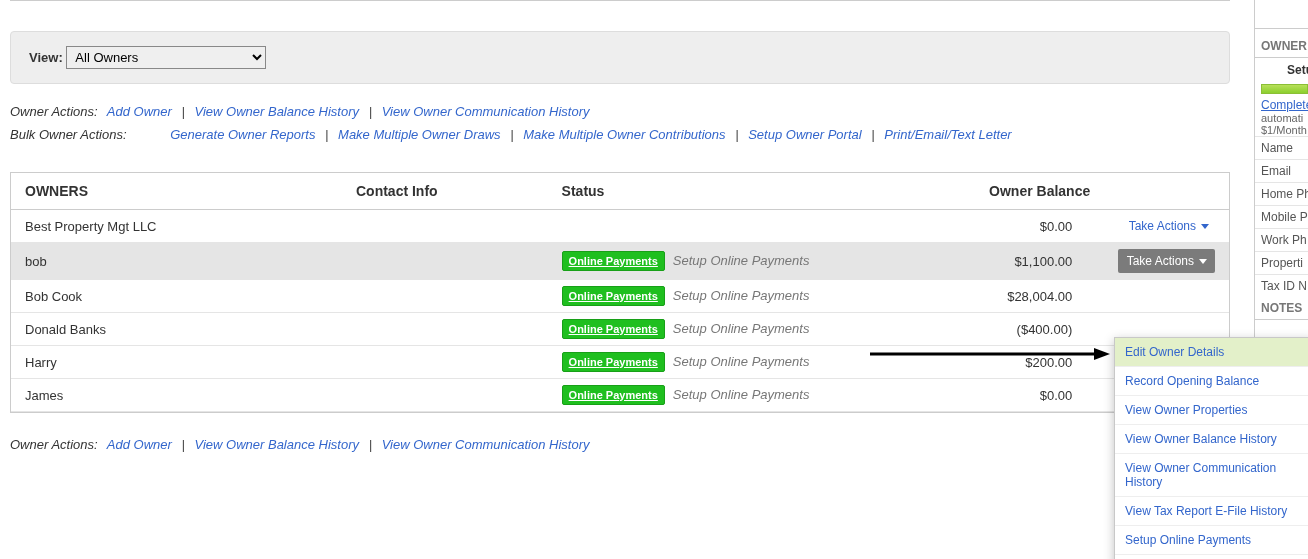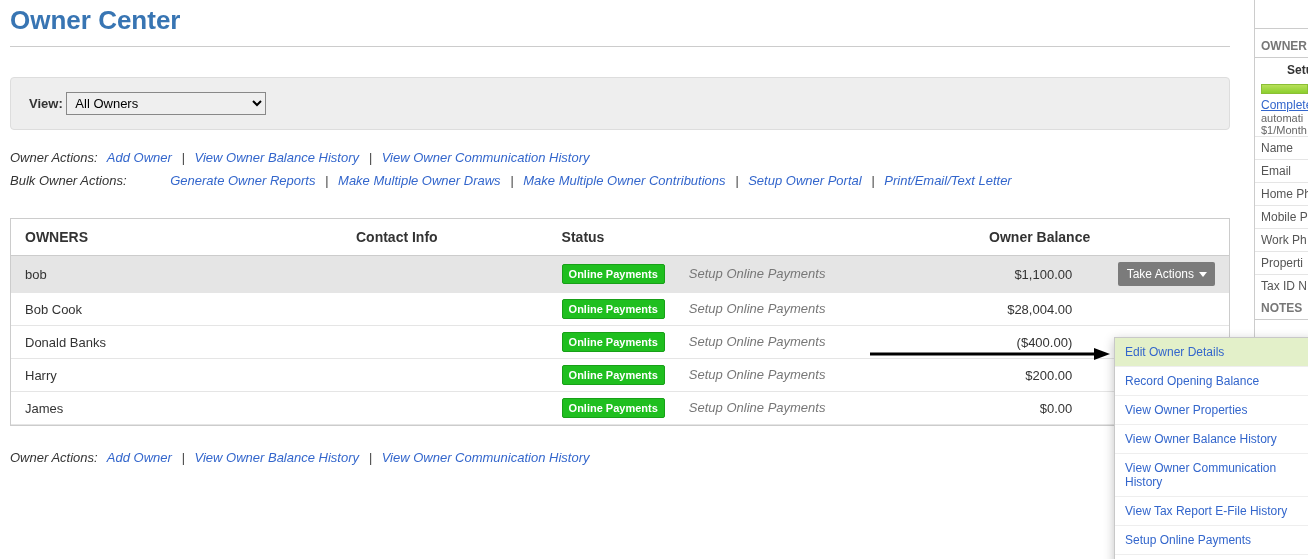--- a/index.html
+++ b/index.html
@@ -77,22 +77,23 @@
   .col-actions { width: 100px; }
   .row-highlight td { background: #e5e5e5; }
   .online-pay-btn {
     background: #1fbf1f;
     color: #fff;
     padding: 3px 6px;
     font-size: 11px;
     font-weight: bold;
     border: 1px solid #18a018;
     border-radius: 2px;
-    margin-right: 24px;
+    margin-right: 8px;
     display: inline-block;
+    text-decoration: underline;
   }
   .setup-link {
     color: #777;
     font-style: italic;
     text-decoration: none;
   }
   .balance { text-align: right; padding-right: 32px !important; }
   .take-actions {
     background: #fff;
     color: #3366cc;
@@ -175,21 +176,20 @@
     border-top: 1px solid #e5e5e5;
     white-space: nowrap;
     color: #555;
   }
   .bottom-actions { margin-top: 24px; }
 </style>
 </head>
 <body>
 
 <div class="main">
-  <div class="page-title">Owner Center</div>
   <hr class="hr">
 
   <div class="view-bar">
     <label>View:</label>
     <select>
       <option>All Owners</option>
     </select>
   </div>
 
   <div class="action-line">
@@ -218,20 +218,29 @@
     <thead>
       <tr>
         <th class="col-name">OWNERS</th>
         <th class="col-contact">Contact Info</th>
         <th class="col-status">Status</th>
         <th class="col-balance" style="text-align:right">Owner Balance</th>
         <th class="col-actions"></th>
       </tr>
     </thead>
     <tbody id="owners-body">
+        <tr>
+          <td>Best Property Mgt LLC</td>
+          <td></td>
+          <td></td>
+          <td class="balance">$0.00</td>
+          <td>
+            <div class="take-actions">Take Actions<span class="caret"></span></div>
+          </td>
+        </tr>
         <tr class="row-highlight">
           <td>bob</td>
           <td></td>
           <td><span class="online-pay-btn">Online Payments</span><a href="#" class="setup-link">Setup Online Payments</a></td>
           <td class="balance">$1,100.00</td>
           <td>
             <div class="take-actions active">Take Actions<span class="caret"></span></div>
           </td>
         </tr>
         <tr>

